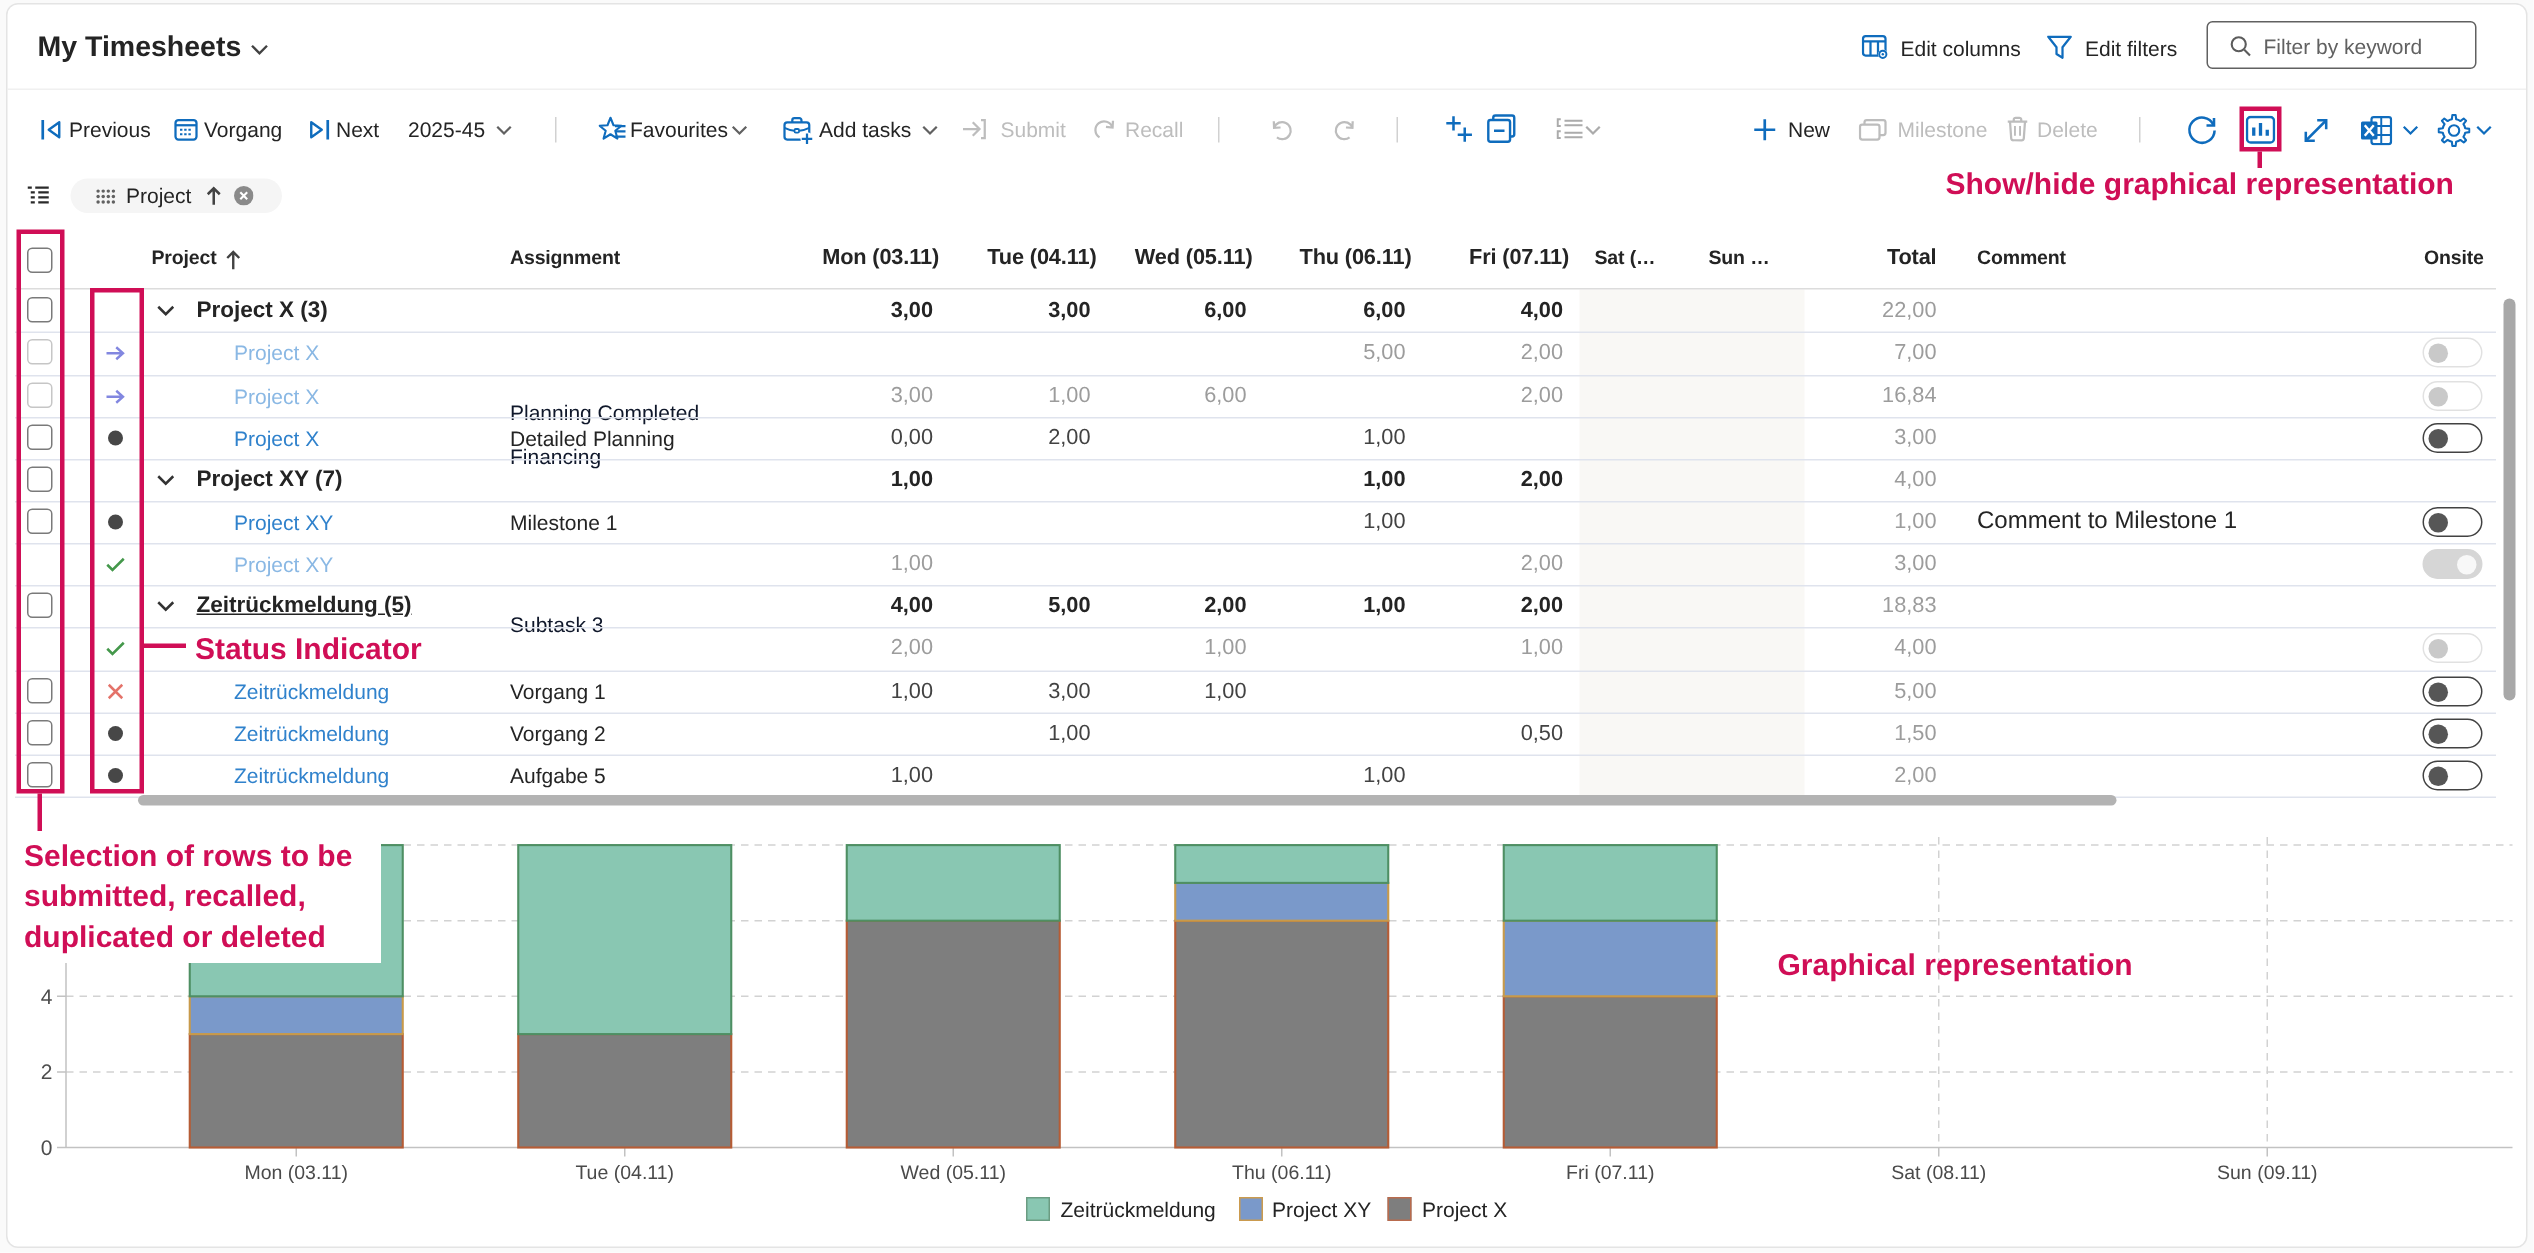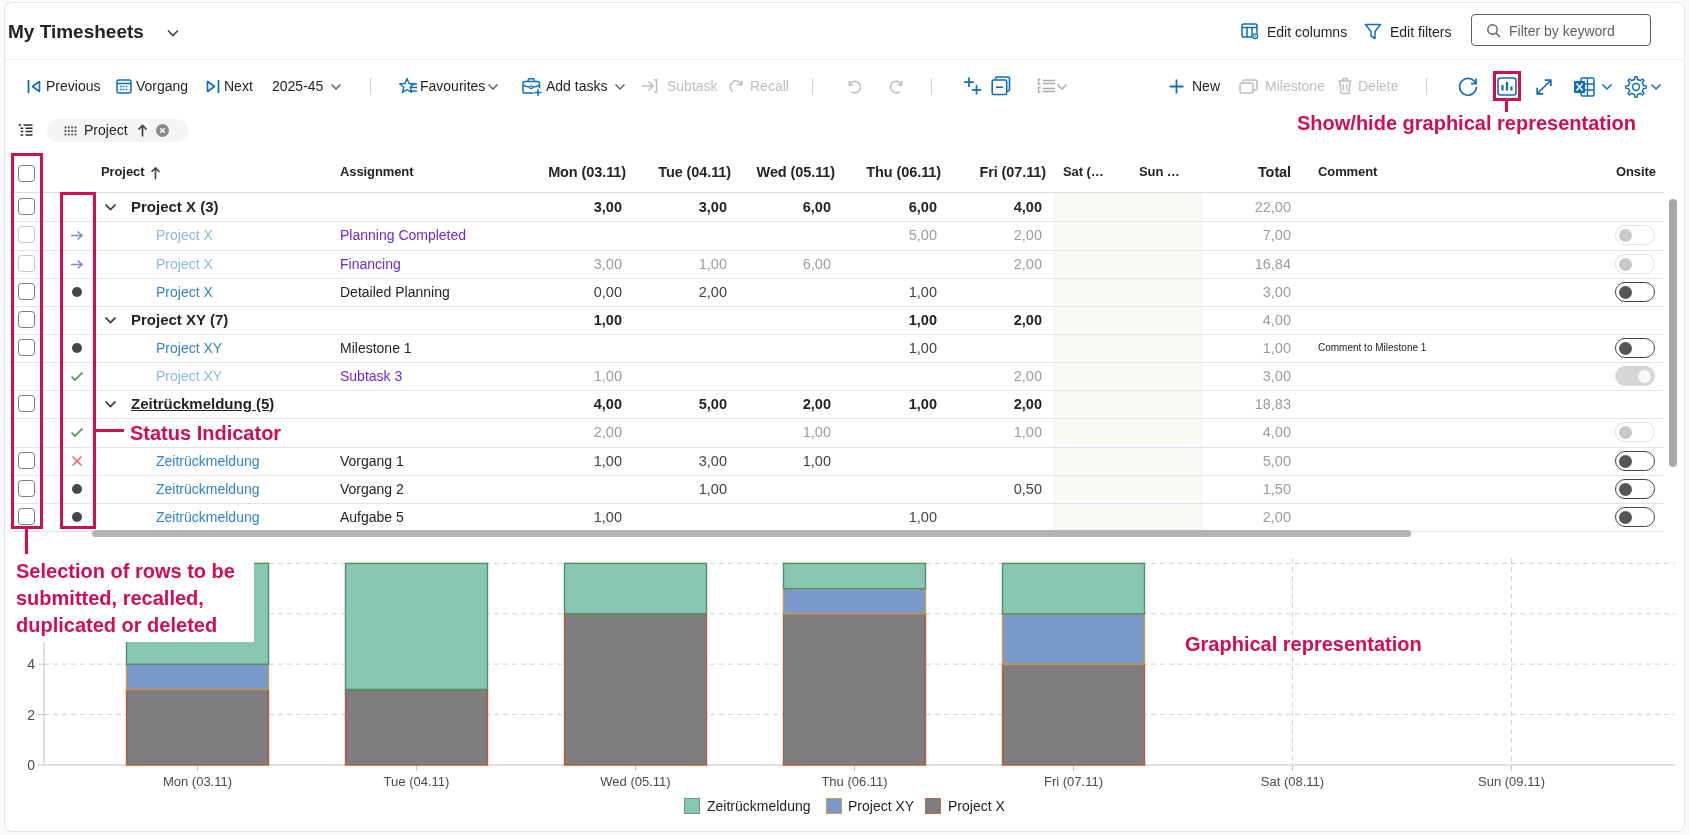--- a/index.html
+++ b/index.html
@@ -1,20 +1,20 @@
 <!DOCTYPE html>
 <html><head>
 <meta charset="utf-8">
 <style>
 * { margin:0; padding:0; box-sizing:border-box; }
 html,body { width:1689px; height:835px; overflow:hidden; }
 body { font-family:"Liberation Sans", sans-serif; background:#fafafa; position:relative; }
 .abs { position:absolute; }
 .card { position:absolute; left:4px; top:2px; width:1681px; height:830px; background:#fff; border:1px solid #e4e4e4; border-radius:8px; }
-.title { position:absolute; left:8px; top:21px; font-size:19px; font-weight:bold; color:#242424; letter-spacing:0; }
+.title { position:absolute; left:25px; top:21px; font-size:19px; font-weight:bold; color:#242424; letter-spacing:0; }
 .tbtxt { font-size:14px; color:#242424; }
 .tbdis { color:#bdbdbd; }
 .sep { position:absolute; top:78px; width:1px; height:17px; background:#d1d1d1; }
 .hline { position:absolute; left:5px; width:1679px; height:1px; background:#f0f0f0; }
 .chip { position:absolute; left:47px; top:119px; width:141px; height:23px; background:#f5f5f5; border-radius:12px; }
 .hdr { font-size:13px; font-weight:bold; color:#242424; letter-spacing:-0.1px; }
 .num { font-size:14.5px; text-align:right; position:absolute; width:90px; }
 .vgrey { color:#9c9c9c; }
 .vdark { color:#424242; }
 .vbold { color:#242424; font-weight:bold; }
@@ -22,21 +22,21 @@
 .row { position:absolute; left:0; width:1689px; height:28px; }
 .row > div { position:absolute; top:0; height:28px; line-height:28px; }
 .row > .cb { height:17px; }
 .hrow > div { height:38px; line-height:34px; }
 .hrow > .cb { height:17px; }
 .row > .tgl { height:20px; }
 .row > .tgl > .knob { top:2.5px; height:13px; }
 .link { font-size:14px; color:#3082cc; position:absolute; }
 .linklight { color:#8ab8e4; }
 .asg { font-size:14px; color:#242424; position:absolute; left:340px; }
-.asggrey { color:#6d28d9; }
+.asggrey { color:#0f172a;margin-top:40px; }
 .cb { position:absolute; left:18px; width:17px; height:17px; border:1.5px solid #7a7a7a; border-radius:3.5px; background:#fff; }
 .cbdis { border-color:#c6c6c6; }
 .tgl { position:absolute; left:1615px; width:40px; height:20px; border:1px solid #424242; border-radius:10px; background:#fff; }
 .tgl .knob { position:absolute; left:3px; top:2.5px; width:13px; height:13px; border-radius:50%; background:#565656; }
 .tgldis { border-color:#e1e1e1; }
 .tgldis .knob { background:#c9c9c9; }
 .tglon { border-color:#d6d6d6; background:#d6d6d6; }
 .tglon .knob { left:22px; background:#f8f8f8; }
 .ann { position:absolute; color:#d00e56; font-weight:bold; }
 .pinkbox { position:absolute; border:3px solid #d00e56; }
@@ -110,21 +110,21 @@
     <path d="M16 12 V19 M12.5 15.5 H19.5" stroke="#0f6cbd" stroke-width="1.5"></path>
   </svg>
 <div class="abs tbtxt" style="left:546px;top:78px">Add tasks</div>
 <svg class="abs" style="left:614px;top:83px" width="12" height="8" viewBox="0 0 12 8">
     <path d="M1.5 1.5 L6 6 L10.5 1.5" fill="none" stroke="#616161" stroke-width="1.5"></path>
   </svg>
 <svg class="abs" style="left:641px;top:78px" width="17" height="16" viewBox="0 0 17 16">
     <path d="M1 8 H11 M7.5 3.5 L12 8 L7.5 12.5" fill="none" stroke="#bdbdbd" stroke-width="1.5"></path>
     <path d="M13 2 H15.5 V14 H13" fill="none" stroke="#bdbdbd" stroke-width="1.5"></path>
   </svg>
-<div class="abs tbtxt tbdis" style="left:667px;top:78px">Subtask</div>
+<div class="abs tbtxt tbdis" style="left:667px;top:78px">Submit</div>
 <svg class="abs" style="left:727px;top:78px" width="18" height="17" viewBox="0 0 18 17">
     <path d="M6 13.6 A5.8 5.8 0 1 1 14.6 6.9" fill="none" stroke="#bdbdbd" stroke-width="1.5"></path>
     <path d="M10.3 6.6 L14.7 7 L15 2.5" fill="none" stroke="#bdbdbd" stroke-width="1.5"></path>
   </svg>
 <div class="abs tbtxt tbdis" style="left:750px;top:78px">Recall</div>
 <div class="sep" style="left:812px"></div>
 <svg class="abs" style="left:845px;top:78px" width="18" height="17" viewBox="0 0 18 17">
     <path d="M4.4 7.1 A5.7 5.7 0 1 1 6.3 13.6" fill="none" stroke="#bdbdbd" stroke-width="1.5"></path>
     <path d="M8.7 7 L4.4 7.2 L4.2 2.8" fill="none" stroke="#bdbdbd" stroke-width="1.5"></path>
   </svg>
@@ -324,21 +324,21 @@
 </div>
 <div class="rowline" style="top:334px"></div>
 
 <div class="row" style="top:334px">
   <div class="cb" style="top:5px"></div>
   <div style="left:72px;top:9px;width:10px;height:10px;border-radius:50%;background:#474747;"></div>
   <div class="link" style="left:156px">Project XY</div>
   <div class="asg">Milestone 1</div>
   <div class="num vdark" style="left:847px">1,00</div>
   <div class="num vgrey" style="left:1201px">1,00</div>
-  <div style="left:1318px;font-size:10px;color:#242424;">Comment to Milestone 1</div>
+  <div style="left:1318px;font-size:16px;color:#242424;">Comment to Milestone 1</div>
   <div class="tgl" style="top:4px">
       <div class="knob"></div>
     </div>
 </div>
 <div class="rowline" style="top:362px"></div>
 
 <div class="row" style="top:362px">
   <svg style="position:absolute;left:70px;top:9px" width="14" height="11" viewBox="0 0 14 11">
       <path d="M1.5 5.5 L5 9 L12.5 1.5" fill="none" stroke="#44984b" stroke-width="1.7"></path>
     </svg>

